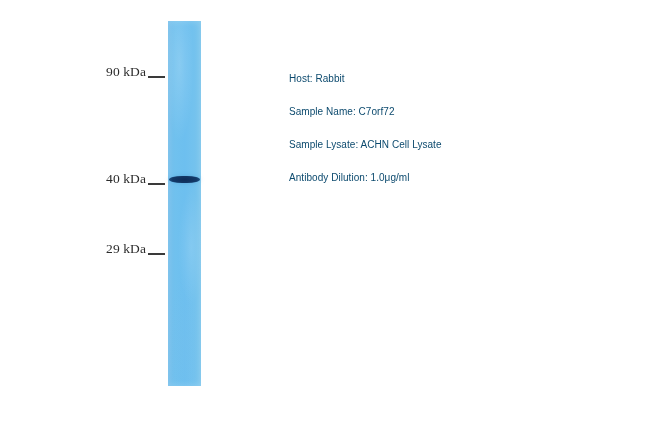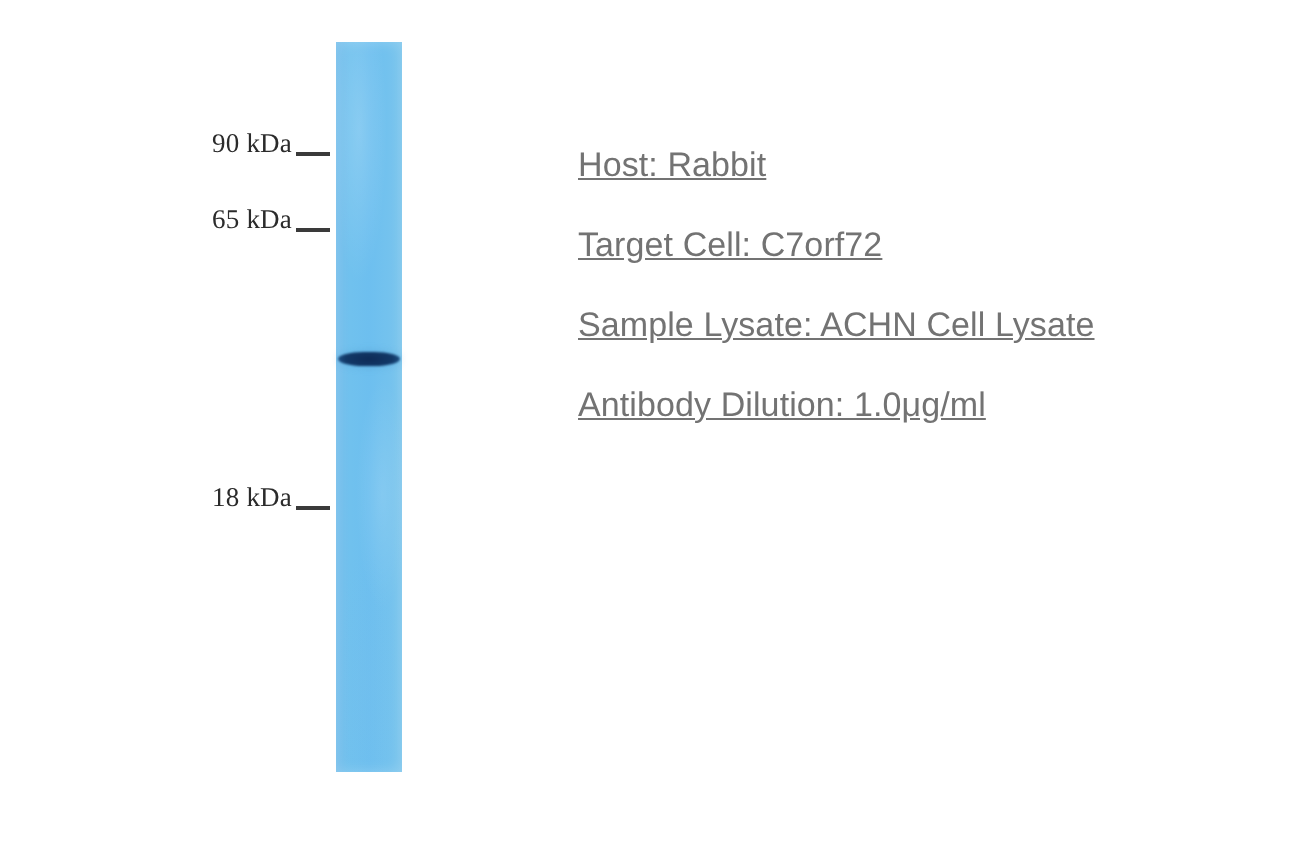--- a/index.html
+++ b/index.html
@@ -103,62 +103,61 @@
   }
 
   
   #info {
     position: absolute;
     left: 289px;
     top: 74px;
     width: 340px;
   }
   .info-line {
-    font-size: 17px;
-    color: #737373;
+    font-size: 10px;
+    color: #0c4a6e;
     line-height: 1;
     margin-bottom: 23px;
     white-space: nowrap;
     letter-spacing: 0.05px;
-    text-decoration: underline;
   }
   .info-line:last-child { margin-bottom: 16px; }
 </style>
 </head>
 <body>
 
 <div id="figure">
 
   <div id="ladder">
 
     <div class="ladder-row" style="top:62px;">
       <span class="ladder-label">90 kDa</span>
       <span class="ladder-tick"></span>
     </div>
 
-    <div class="ladder-row" style="top:100px;">
-      <span class="ladder-label">65 kDa</span>
+
+    <div class="ladder-row" style="top:169px;">
+      <span class="ladder-label">40 kDa</span>
       <span class="ladder-tick"></span>
     </div>
 
-
     <div class="ladder-row" style="top:239px;">
-      <span class="ladder-label">18 kDa</span>
+      <span class="ladder-label">29 kDa</span>
       <span class="ladder-tick"></span>
     </div>
 
 
   </div>
 
   <div id="lane-wrap">
     <div id="lane"></div>
     <div id="band-halo"></div>
     <div id="band"></div>
   </div>
 
   <div id="info">
     <div class="info-line">Host: Rabbit</div>
-    <div class="info-line">Target Cell: C7orf72</div>
+    <div class="info-line">Sample Name: C7orf72</div>
     <div class="info-line">Sample Lysate: ACHN Cell Lysate</div>
     <div class="info-line">Antibody Dilution: 1.0μg/ml</div>
   </div>
 
 </div>
 
 </body></html>

